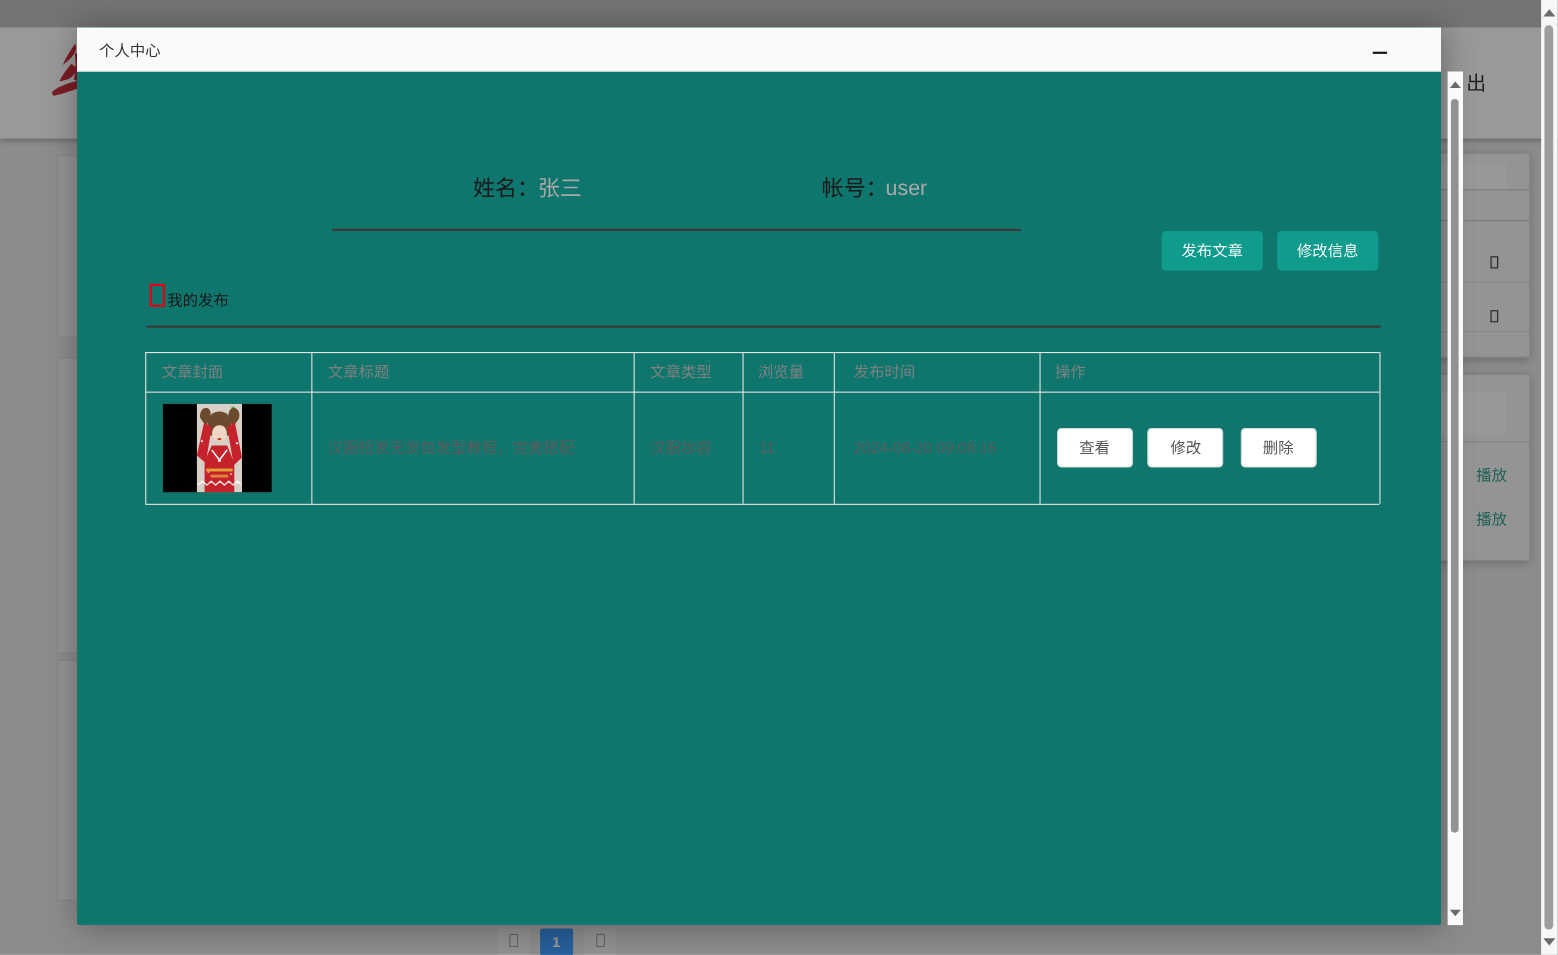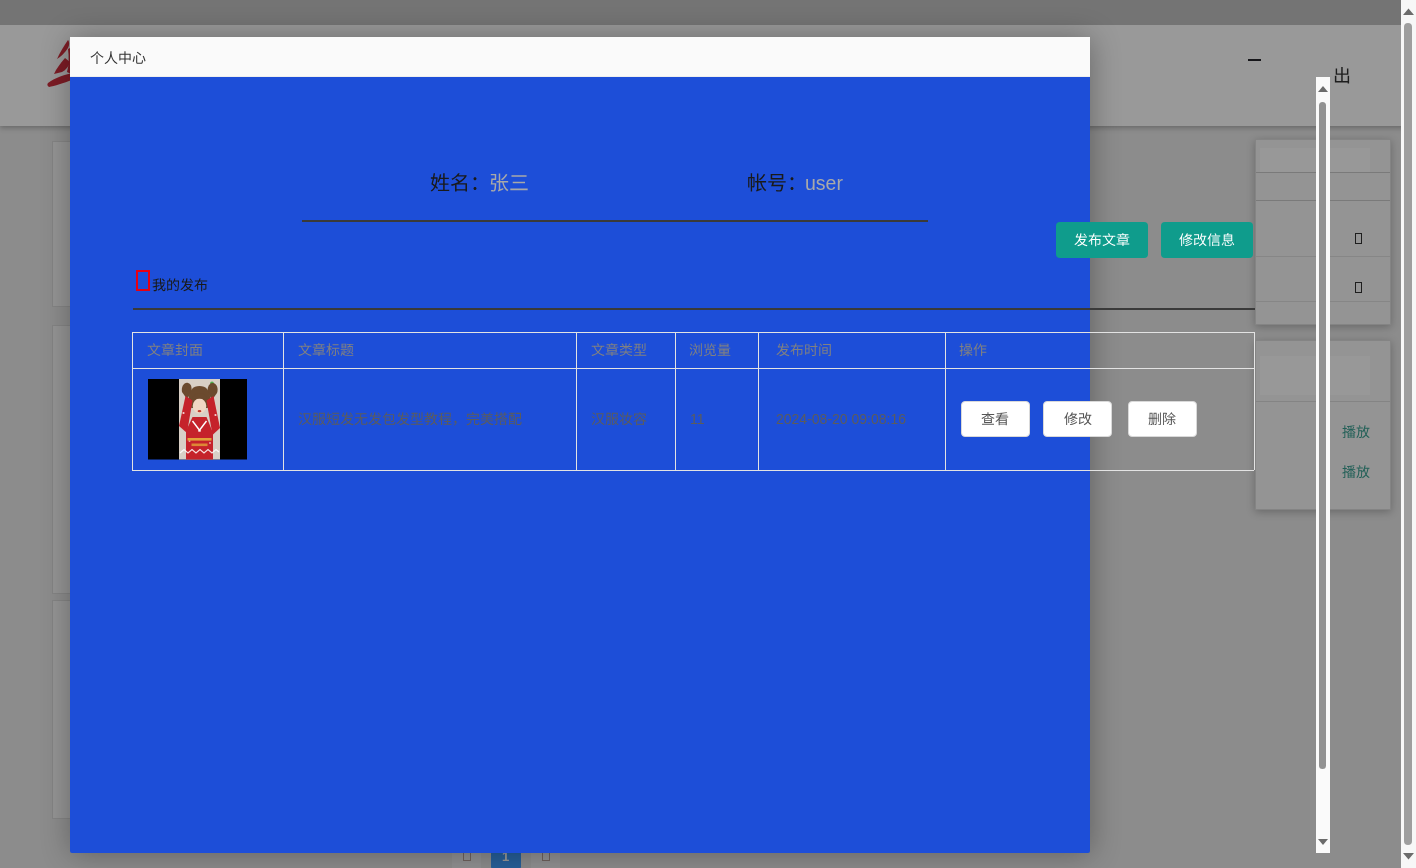--- a/index.html
+++ b/index.html
@@ -1,19 +1,19 @@
 <!DOCTYPE html>
 <html><head><meta charset="utf-8"><style>
 
 *{margin:0;padding:0;box-sizing:border-box}
 html,body{width:1416px;height:868px;overflow:hidden;background:#e9e9e9;font-family:"Liberation Sans",sans-serif}
 .abs{position:absolute}
 #page{position:absolute;inset:0;z-index:1}
 #shade{position:absolute;inset:0;z-index:2;background:rgba(0,0,0,0.40)}
-#modal{position:absolute;left:70px;top:37px;width:1020px;height:816px;background:#1d4ed8;z-index:3;border-radius:2px;box-shadow:1px 1px 30px rgba(0,0,0,.32)}
+#modal{position:absolute;left:70px;top:25px;width:1240px;height:816px;background:#0f766e;z-index:3;border-radius:2px;box-shadow:1px 1px 30px rgba(0,0,0,.32)}
 #mhead{position:absolute;left:0;top:0;width:100%;height:40px;background:#fafafa;border-bottom:1px solid #eee}
 .card{position:absolute;background:#f7f7f7;border:1px solid #ddd}
 .tealbtn{position:absolute;background:#0f9c8c;border-radius:4px}
 .actbtn{position:absolute;background:#fff;border:1px solid #d9d9d9;border-radius:4px}
 .hline{position:absolute;background:#3a3a3a;height:2px}
 .tline{position:absolute;background:#e3e3e3}
 
 </style></head><body>
 <svg width="0" height="0" style="position:absolute">
     <defs>

